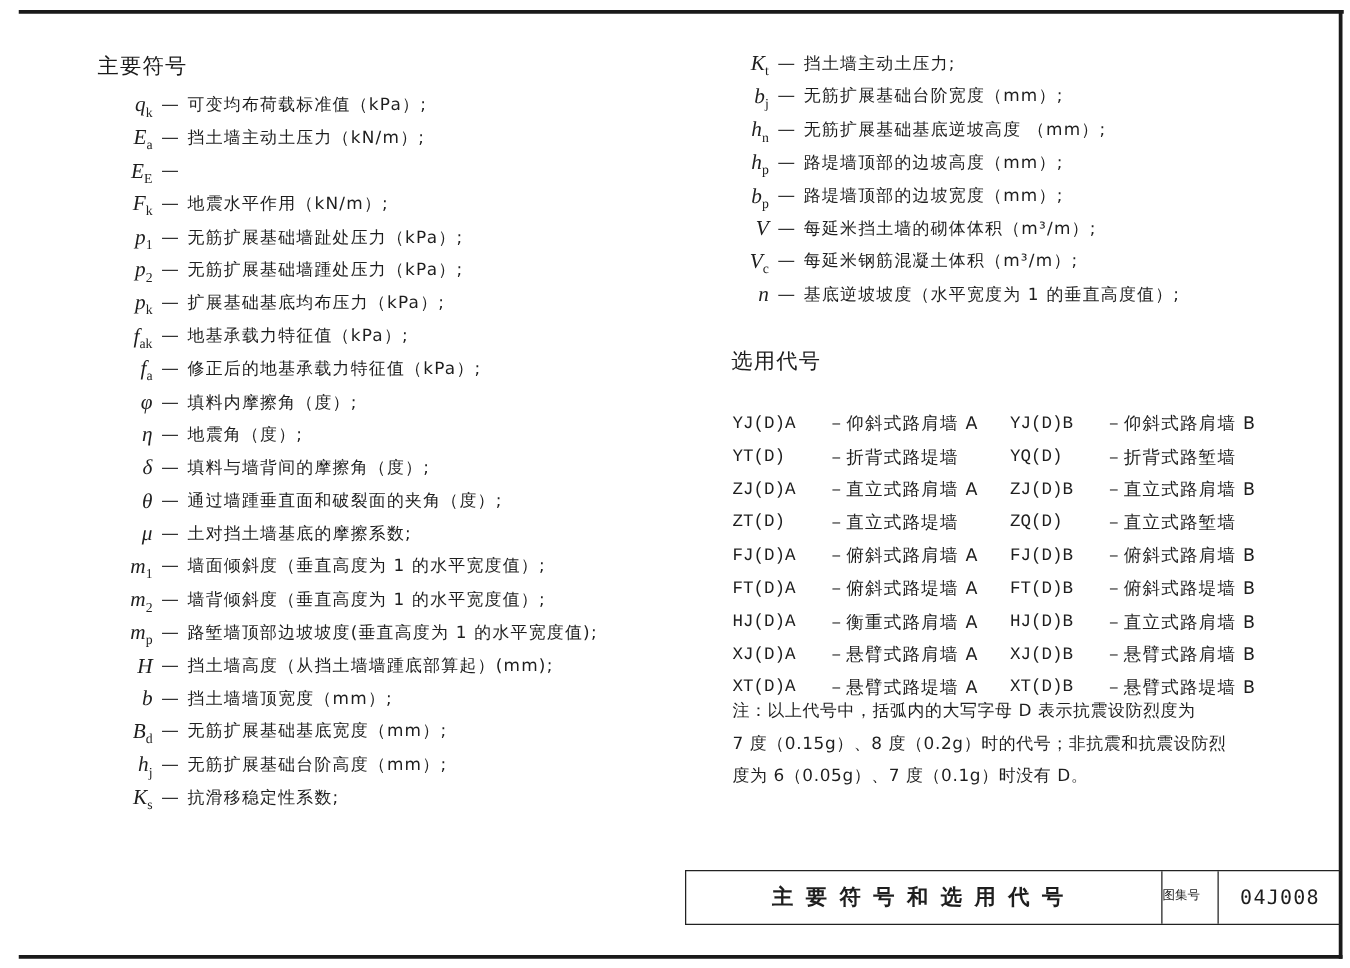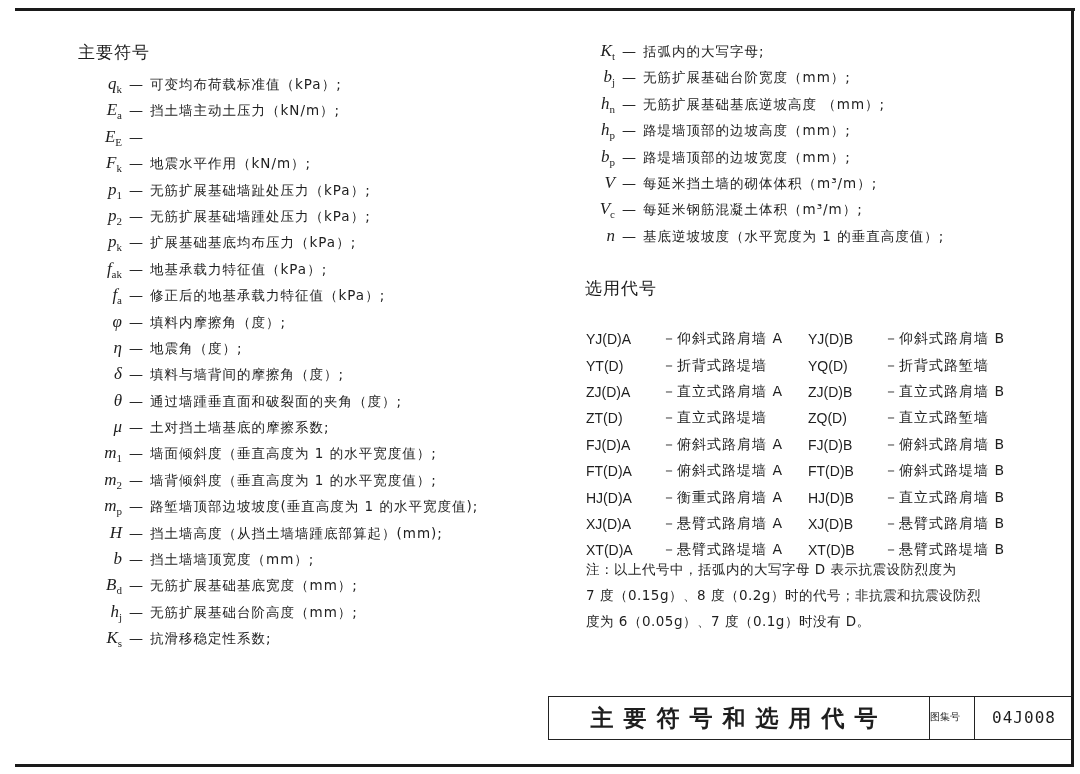--- a/index.html
+++ b/index.html
@@ -18,31 +18,31 @@
   .dash { display: inline-block; width: 28px; text-align: center; }
   .desc { display: inline-block; font-family: "DejaVu Sans", sans-serif; font-size: 13.5px; letter-spacing: 1px; }
 
   .left-list { left: 70px; top: 71px; }
   .left-list .sym { width: 52px; }
   .right-list { left: 570px; top: 38px; }
   .right-list .sym { width: 45px; }
 
   .code-table { position: absolute; left: 586px; top: 326px; border-collapse: collapse; }
   .code-table td { height: 26.4px; padding: 0; font-size: 14px; white-space: nowrap; }
-  .code { font-family: Liberation Sans, sans-serif; font-size: 16px; width: 76px; }
+  .code { font-family: Liberation Mono, monospace; font-size: 16px; width: 76px; }
   .code-desc { font-family: "DejaVu Sans", sans-serif; font-size: 13.5px; letter-spacing: 1px; width: 146px; }
   .code-desc-b { width: auto; }
 
   .note { position: absolute; left: 586px; top: 556px; width: 430px; font-family: "DejaVu Sans", sans-serif;
           font-size: 13.5px; line-height: 26px; letter-spacing: 0.5px; }
 
   .title-block { position: absolute; left: 548px; top: 696px; width: 525px; height: 44px;
                  border: 1.5px solid #222; border-right: none; display: flex; box-sizing: border-box; }
   .tb-title { width: 380px; text-align: center; line-height: 42px; font-family: "DejaVu Sans", sans-serif;
-              font-weight: bold; font-size: 23px; letter-spacing: 10px; border-right: 1.5px solid #222; }
+              font-weight: bold; font-size: 17px; letter-spacing: 10px; border-right: 1.5px solid #222; }
   .tb-label { width: 44px; line-height: 42px; font-family: Liberation Mono, monospace;
               font-size: 10px; border-right: 1.5px solid #222; }
   .tb-value { flex: 1; text-align: center; line-height: 42px; font-family: "DejaVu Sans Mono", monospace; font-size: 16px; letter-spacing: 1px; }
 </style>
 </head>
 <body>
 
 <div class="frame-top"></div>
 <div class="frame-right"></div>
 <div class="frame-bottom"></div>
@@ -157,21 +157,21 @@
     <li class="sym-row">
       <span class="sym"><span>K</span><sub>s</sub></span>
       <span class="dash">—</span>
       <span class="desc">抗滑移稳定性系数;</span>
     </li>
   </ul>
 <ul class="sym-list right-list" id="right-list">
     <li class="sym-row">
       <span class="sym"><span>K</span><sub>t</sub></span>
       <span class="dash">—</span>
-      <span class="desc">括弧内的大写字母;</span>
+      <span class="desc">挡土墙主动土压力;</span>
     </li>
     <li class="sym-row">
       <span class="sym"><span>b</span><sub>j</sub></span>
       <span class="dash">—</span>
       <span class="desc">无筋扩展基础台阶宽度（mm）;</span>
     </li>
     <li class="sym-row">
       <span class="sym"><span>h</span><sub>n</sub></span>
       <span class="dash">—</span>
       <span class="desc">无筋扩展基础基底逆坡高度 （mm）;</span>

